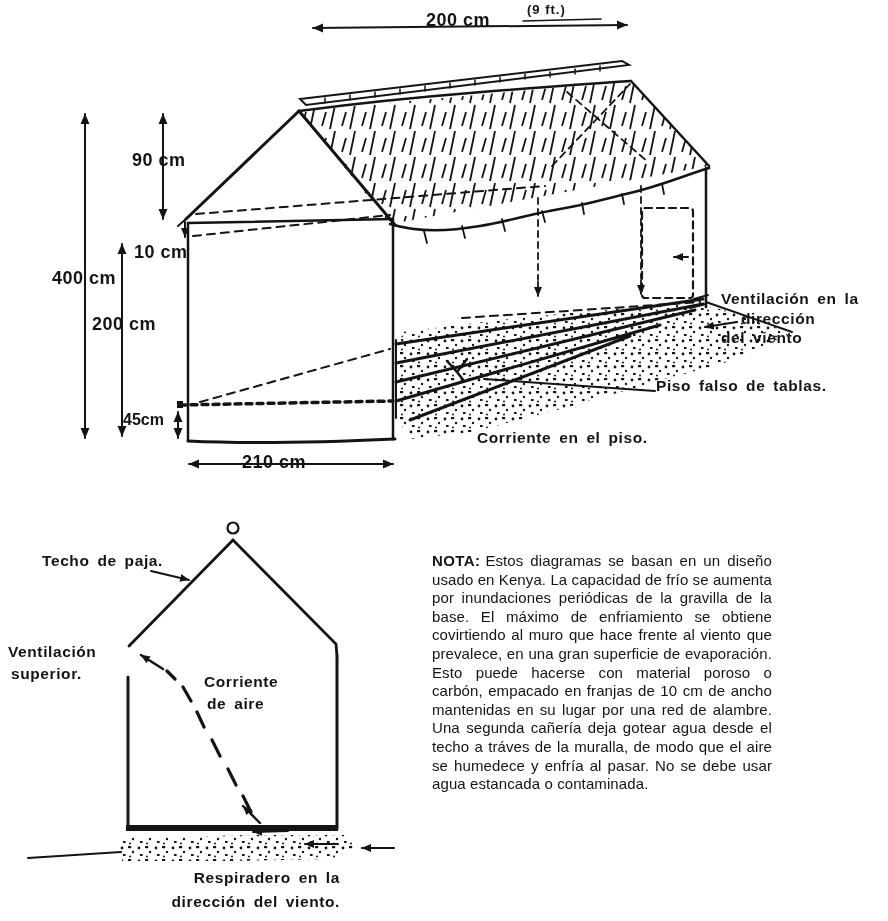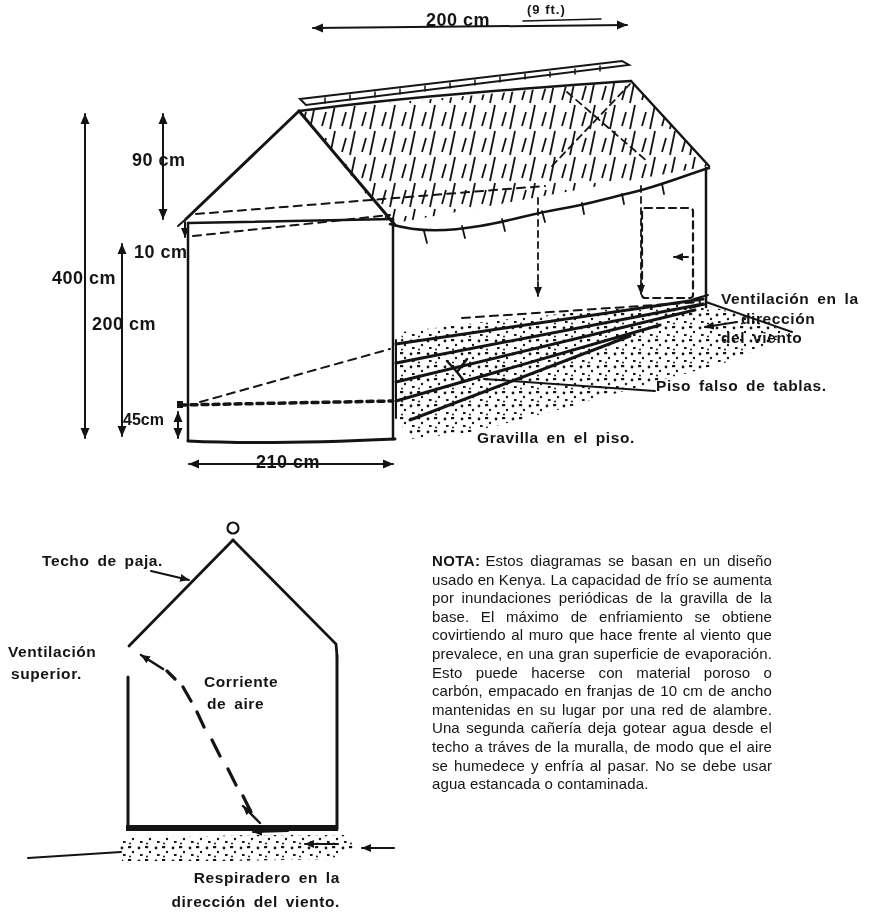--- a/index.html
+++ b/index.html
@@ -136,29 +136,29 @@
   </g>
 </svg>
 
 <div class="lbl dim" style="left:426px;top:9px;">200 cm</div>
 <div class="ftnote">(9 ft.)</div>
 <div class="lbl dim" style="left:132px;top:149px;">90 cm</div>
 <div class="lbl dim" style="left:52px;top:267px;">400 cm</div>
 <div class="lbl dim" style="left:134px;top:241px;">10 cm</div>
 <div class="lbl dim" style="left:92px;top:313px;">200 cm</div>
 <div class="lbl" style="left:123px;top:410px;font-size:16px;">45cm</div>
-<div class="lbl dim" style="left:256px;top:451px;">210 cm</div>
+<div class="lbl dim" style="left:242px;top:451px;">210 cm</div>
 
 <div class="lbl sm" style="left:721px;top:289px;line-height:19.5px;">
   <span class="blk">Ventilación en la</span>
   <span class="blk ind15">dirección</span>
   <span class="blk">del viento</span>
 </div>
 <div class="lbl sm" style="left:656px;top:376px;">Piso falso de tablas.</div>
-<div class="lbl sm" style="left:477px;top:428px;">Gravilla en el piso.</div>
+<div class="lbl sm" style="left:477px;top:428px;">Corriente en el piso.</div>
 
 <div class="lbl sm" style="left:42px;top:551px;">Techo de paja.</div>
 <div class="lbl sm" style="left:8px;top:641px;line-height:22px;">
   <span class="blk">Ventilación</span>
   <span class="blk ind3">superior.</span>
 </div>
 <div class="lbl sm" style="left:204px;top:671px;line-height:22px;">
   <span class="blk">Corriente</span>
   <span class="blk ind3">de aire</span>
 </div>

